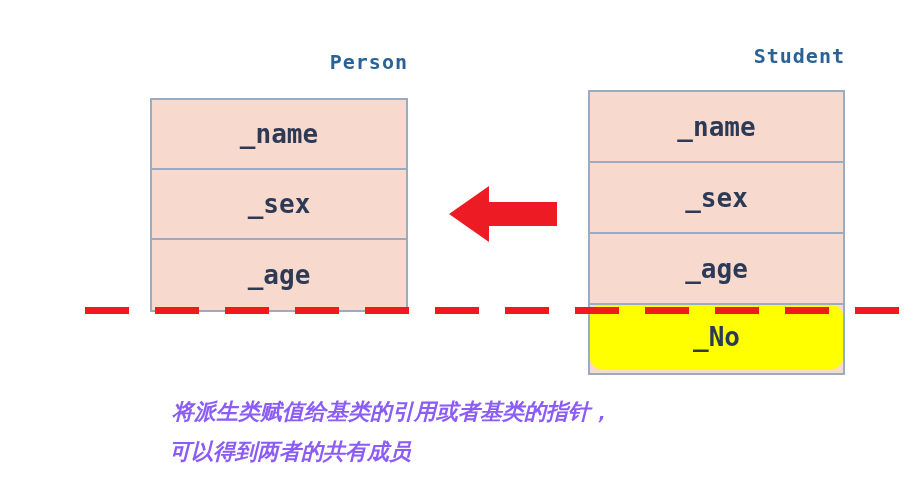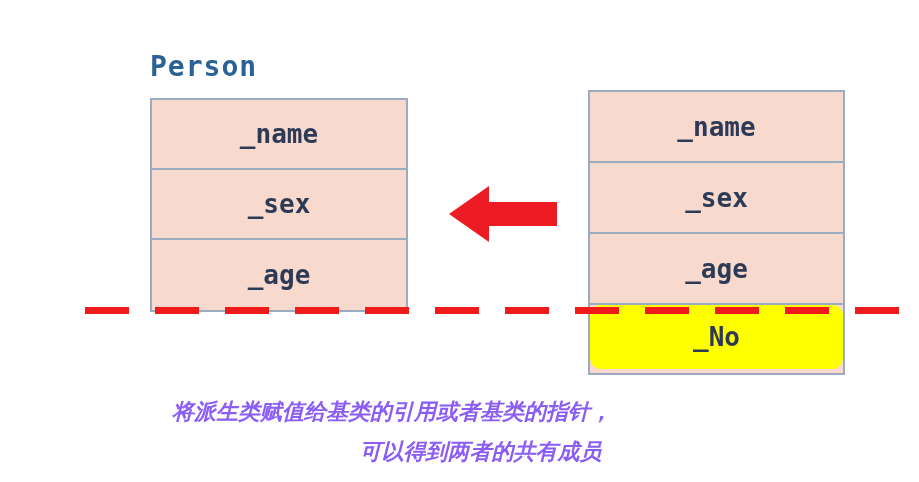--- a/index.html
+++ b/index.html
@@ -21,24 +21,24 @@
     top: 0;
     width: 919px;
     height: 482px;
   }
 
   
   .class-title {
     position: absolute;
     font-family: "DejaVu Sans Mono", "Liberation Mono", monospace;
     font-weight: bold;
-    font-size: 28px;
+    font-size: 20px;
     letter-spacing: 1px;
     color: #2a6295;
-    text-align: left;
+    text-align: right;
     white-space: nowrap;
   }
   #person-title {
     left: 150px;
     top: 50px;
     width: 258px;
   }
   #student-title {
     left: 588px;
     top: 44px;
@@ -133,21 +133,20 @@
     font-family: "DejaVu Sans", "Liberation Sans", sans-serif;
     font-style: italic;
     font-weight: bold;
     font-size: 22px;
     color: #8b5cf6;
     line-height: 40px;
     white-space: nowrap;
   }
   .caption-line.second {
     margin-left: -3px;
-    text-align: center;
   }
 </style>
 </head>
 <body>
 
 <div class="stage">
 
   <div class="class-title" id="person-title">Person</div>
 
   <div class="class-box" id="person-box">
@@ -155,20 +154,21 @@
       <span class="field-label">_name</span>
     </div>
     <div class="field-row">
       <span class="field-label">_sex</span>
     </div>
     <div class="field-row">
       <span class="field-label">_age</span>
     </div>
   </div>
 
+  <div class="class-title" id="student-title">Student</div>
 
   <div class="class-box" id="student-box">
     <div class="field-row">
       <span class="field-label">_name</span>
     </div>
     <div class="field-row">
       <span class="field-label">_sex</span>
     </div>
     <div class="field-row">
       <span class="field-label">_age</span>

